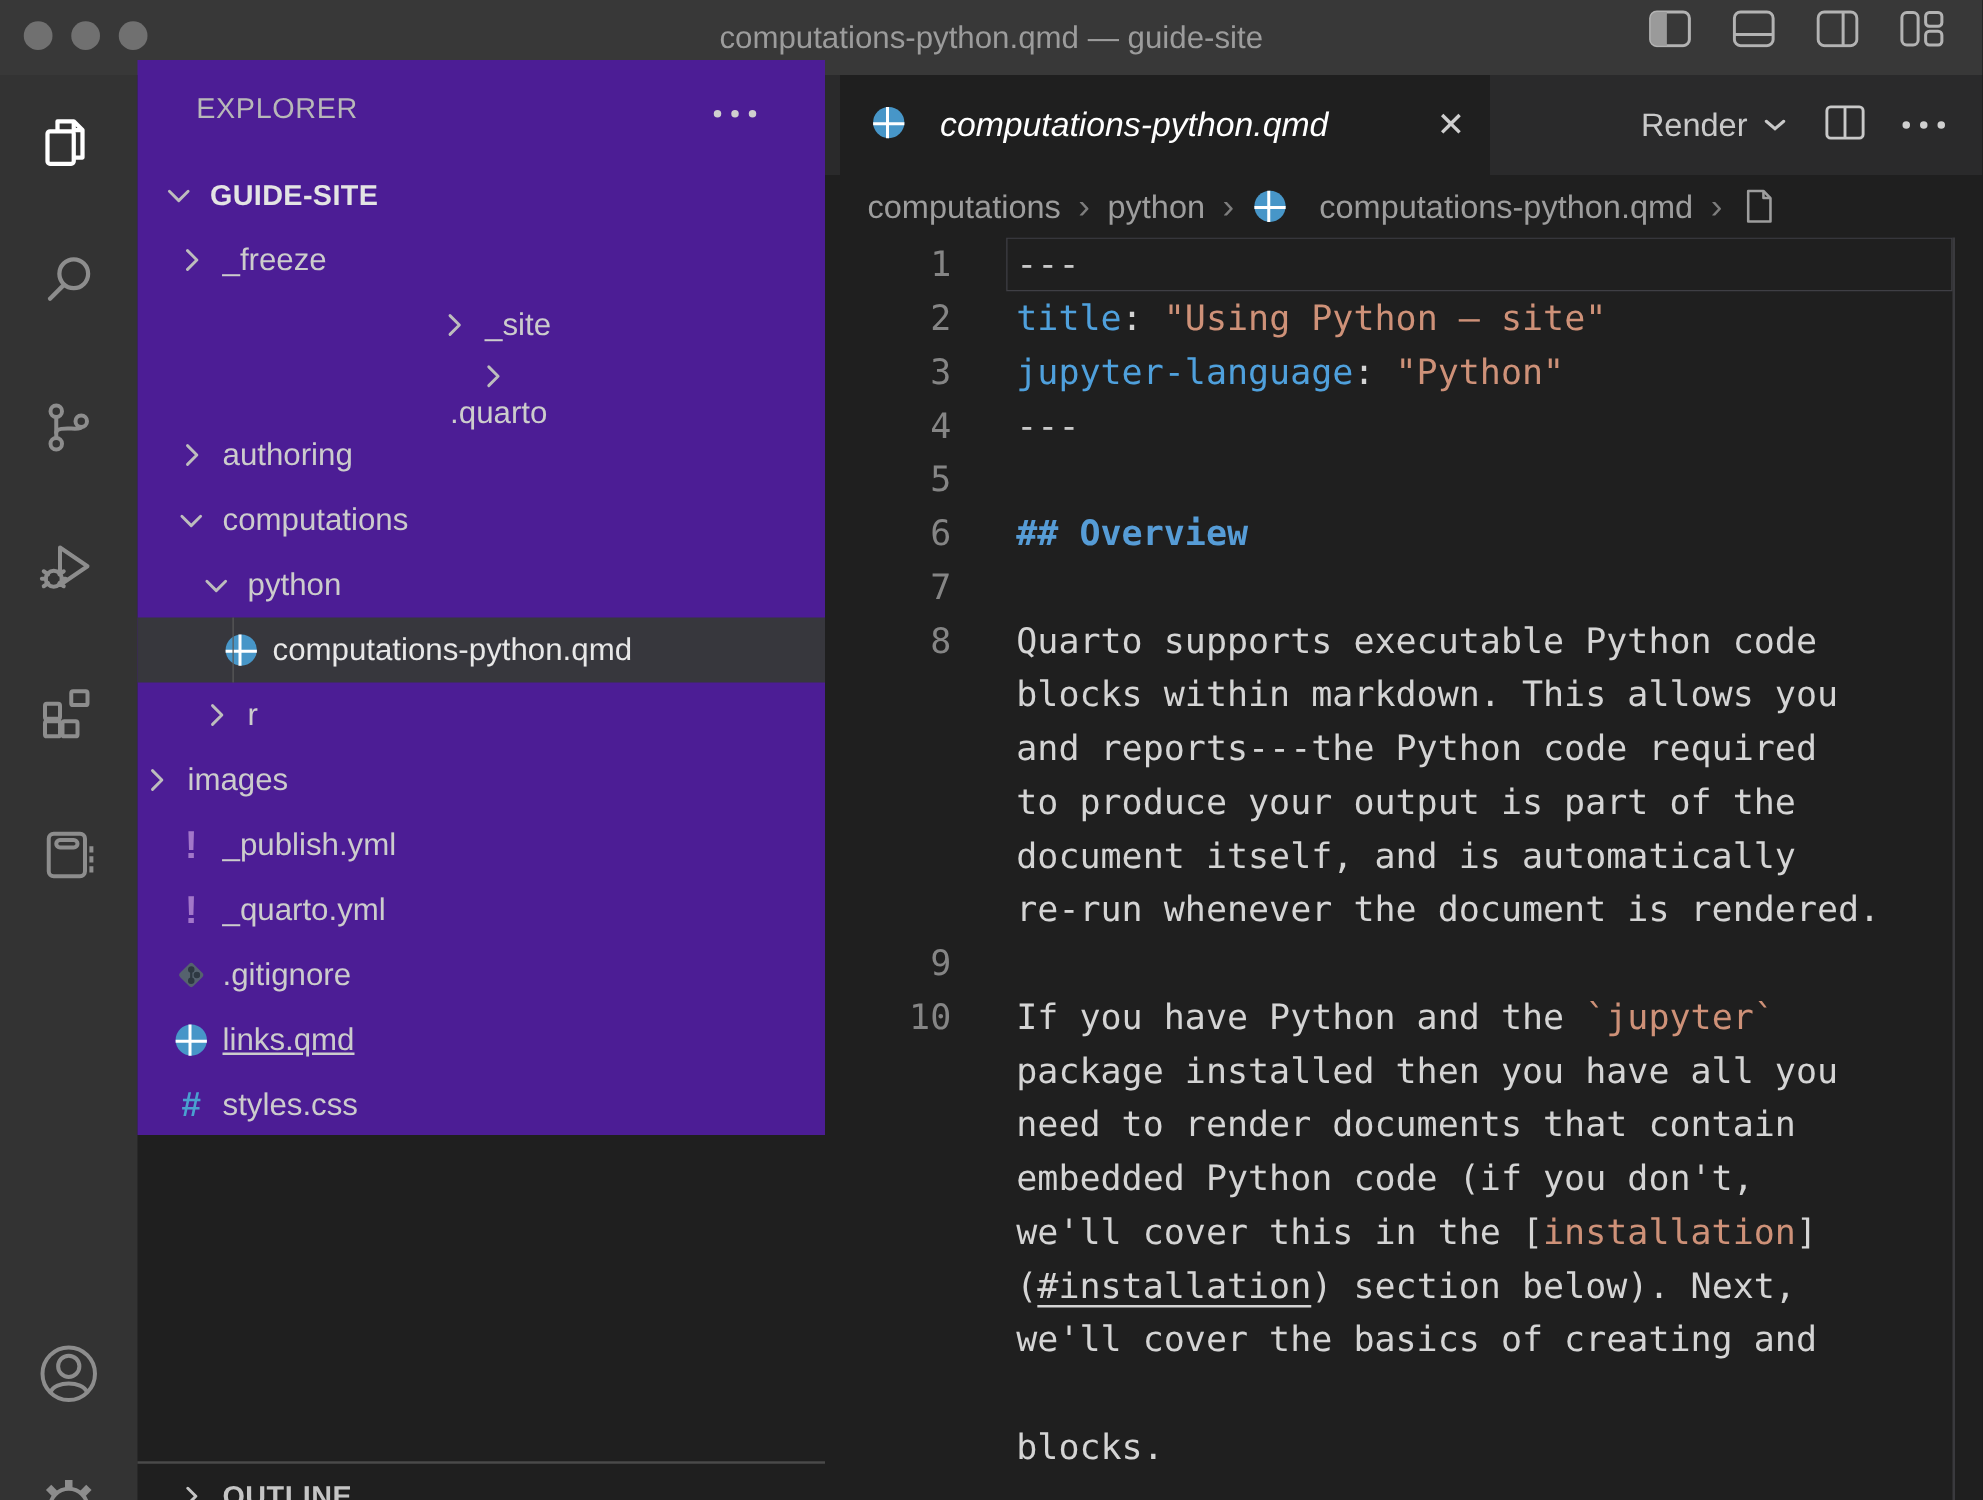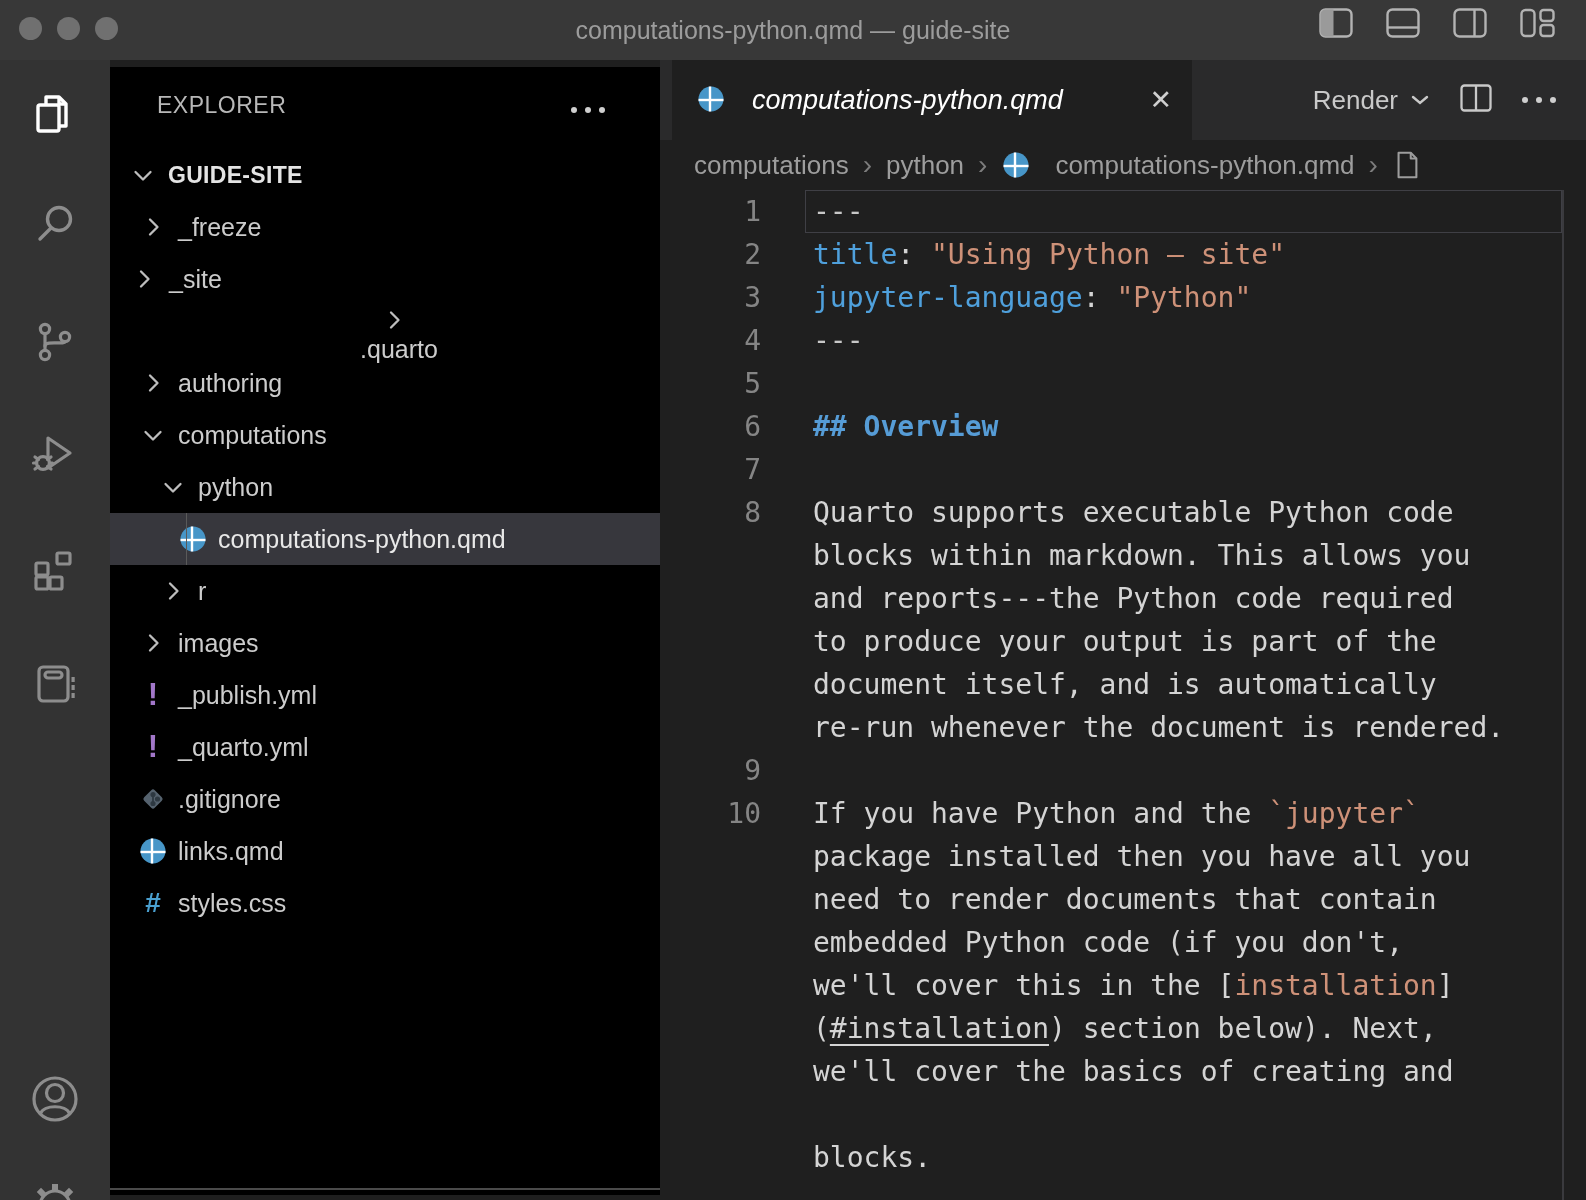--- a/index.html
+++ b/index.html
@@ -13,21 +13,21 @@
   .traffic{position:absolute;top:17px;left:19px;display:flex;gap:15px;}
   .traffic .dot{width:23px;height:23px;border-radius:50%;background:#707070;}
   .win-title{position:absolute;left:0;top:0;width:1586px;height:76px;line-height:60px;
     text-align:center;color:#9c9c9c;font-size:25px;}
   .win-controls{position:absolute;top:8px;right:30px;display:flex;gap:33px;align-items:center;}
   .win-controls svg{display:block;}
   
   .activitybar{position:absolute;left:0;top:60px;width:110px;height:1140px;background:#333333;}
   .ab-icon{position:absolute;left:29px;width:52px;height:52px;}
   
-  .sidebar{position:absolute;left:110px;top:67px;width:550px;height:1128px;background:#000000;color:#cccccc;}
+  .sidebar{position:absolute;left:110px;top:48px;width:550px;height:860px;background:#4c1d95;color:#cccccc;}
   .sb-header{position:absolute;left:0;top:15px;width:100%;height:50px;}
   .sb-header .sb-title{position:absolute;left:47px;top:10px;font-size:23px;letter-spacing:.5px;color:#b8b8b8;}
   .dots3{display:flex;gap:8px;align-items:center;}
   .dots3 i{width:6px;height:6px;border-radius:50%;background:#cfcfcf;}
   .sb-header .dots3{position:absolute;right:55px;top:25px;}
   .tree{position:absolute;left:0;top:82px;width:100%;}
   .tree-row{position:relative;height:52px;display:flex;align-items:center;font-size:25px;color:#cccccc;white-space:nowrap;}
   .tree-row.selected{background:#37373d;color:#e8e8e8;}
   .tree-row.root{font-weight:bold;color:#e4e4e4;font-size:23px;letter-spacing:.3px;}
   .tw{display:inline-flex;align-items:center;justify-content:center;width:30px;height:30px;flex:none;margin-right:10px;}
@@ -192,21 +192,21 @@
         <span>GUIDE-SITE</span>
       </div>
       <div class="tree-row" style="padding-left: 28px;">
         <span class="tw">
           <svg width="24" height="24" viewBox="0 0 24 24" fill="none" stroke="#bdbdbd" stroke-width="2.3" stroke-linecap="round" stroke-linejoin="round">
             <path d="M9 4.5 l7.5 7.5 -7.5 7.5"></path>
           </svg>
         </span>
         <span>_freeze</span>
       </div>
-      <div class="tree-row" style="padding-left: 19px;">
+      <div class="tree-row" style="padding-left: 19px; justify-content: center;">
         <span class="tw">
           <svg width="24" height="24" viewBox="0 0 24 24" fill="none" stroke="#bdbdbd" stroke-width="2.3" stroke-linecap="round" stroke-linejoin="round">
             <path d="M9 4.5 l7.5 7.5 -7.5 7.5"></path>
           </svg>
         </span>
         <span>_site</span>
       </div>
       <div class="tree-row" style="padding-left: 28px; flex-direction: column;">
         <span class="tw">
           <svg width="24" height="24" viewBox="0 0 24 24" fill="none" stroke="#bdbdbd" stroke-width="2.3" stroke-linecap="round" stroke-linejoin="round">
@@ -251,21 +251,21 @@
         <span>computations-python.qmd</span>
       </div>
       <div class="tree-row" style="padding-left: 48px;">
         <span class="tw">
           <svg width="24" height="24" viewBox="0 0 24 24" fill="none" stroke="#bdbdbd" stroke-width="2.3" stroke-linecap="round" stroke-linejoin="round">
             <path d="M9 4.5 l7.5 7.5 -7.5 7.5"></path>
           </svg>
         </span>
         <span>r</span>
       </div>
-      <div class="tree-row" style="padding-left: 28px;">
+      <div class="tree-row" style="">
         <span class="tw">
           <svg width="24" height="24" viewBox="0 0 24 24" fill="none" stroke="#bdbdbd" stroke-width="2.3" stroke-linecap="round" stroke-linejoin="round">
             <path d="M9 4.5 l7.5 7.5 -7.5 7.5"></path>
           </svg>
         </span>
         <span>images</span>
       </div>
       <div class="tree-row" style="padding-left: 28px;">
         <span class="tw">
           <span class="yaml-glyph">!</span>
@@ -285,21 +285,21 @@
             <g stroke="#2e3942" stroke-width="1.8" fill="#2e3942">
               <circle cx="14" cy="9.5" r="1.7"></circle>
               <circle cx="14" cy="18.5" r="1.7"></circle>
               <line x1="14" y1="11" x2="14" y2="17"></line>
               <circle cx="18.5" cy="14" r="1.7"></circle>
             </g>
           </svg>
         </span>
         <span>.gitignore</span>
       </div>
-      <div class="tree-row" style="padding-left: 28px;">
+      <div class="tree-row" style="padding-left: 28px; text-decoration: underline;">
         <span class="tw">
           <svg width="28" height="28" viewBox="0 0 28 28">
             <circle cx="14" cy="14" r="12.5" fill="#4796c8"></circle>
             <line x1="13" y1="1.5" x2="13" y2="26.5" stroke="#fff" stroke-width="2.4"></line>
             <line x1="1.5" y1="15" x2="26.5" y2="15" stroke="#fff" stroke-width="2.4"></line>
           </svg>
         </span>
         <span>links.qmd</span>
       </div>
       <div class="tree-row" style="padding-left: 28px;">

